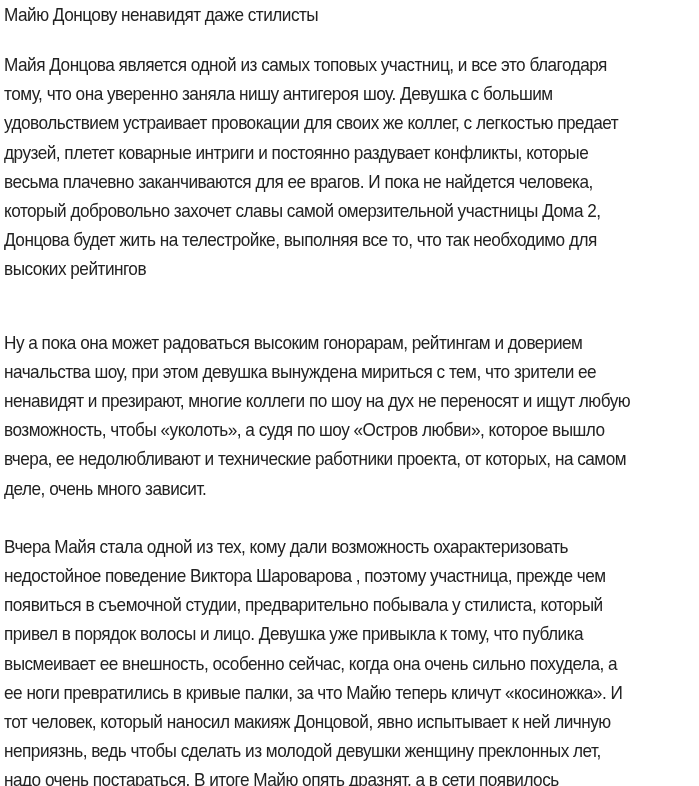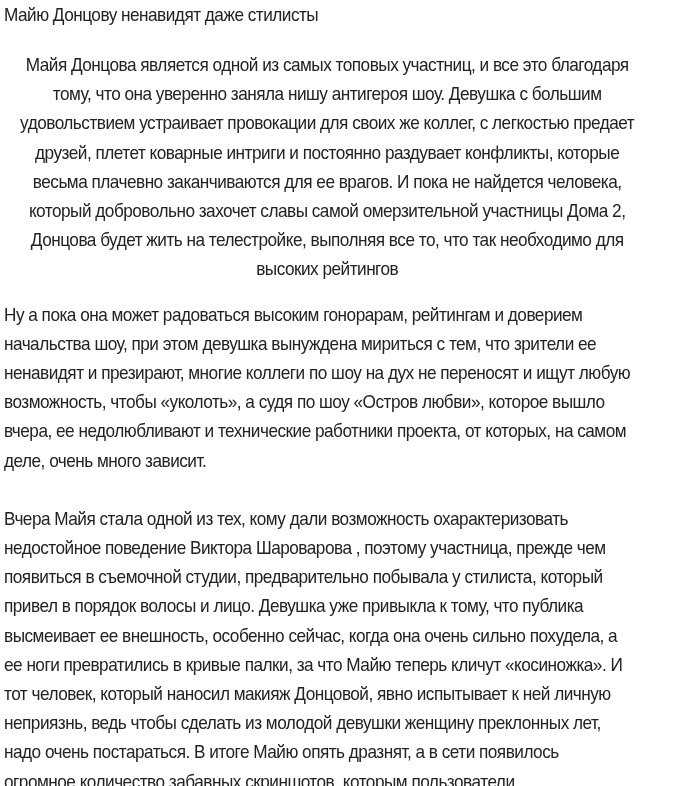--- a/index.html
+++ b/index.html
@@ -36,22 +36,22 @@
       font-size: 18.5px;
       line-height: 29.2px;
       letter-spacing: -0.55px;
     }
     .para .line {
       display: block;
       white-space: nowrap;
       transform: scaleX(0.93);
       transform-origin: left top;
     }
-    .p1 { margin-top: 21px; text-align: center; }
-    .p2 { margin-top: 16px; }
+    .p1 { margin-top: 21px; }
+    .p2 { margin-top: 44px; }
     .p3 { margin-top: 29px; }
   </style>
 </head>
 <body>
 
 <div class="article">
   <h1 class="title">Майю Донцову ненавидят даже стилисты</h1>
 
   <p class="para p1">
     <span class="line">Майя Донцова является одной из самых топовых участниц, и все это благодаря</span>

